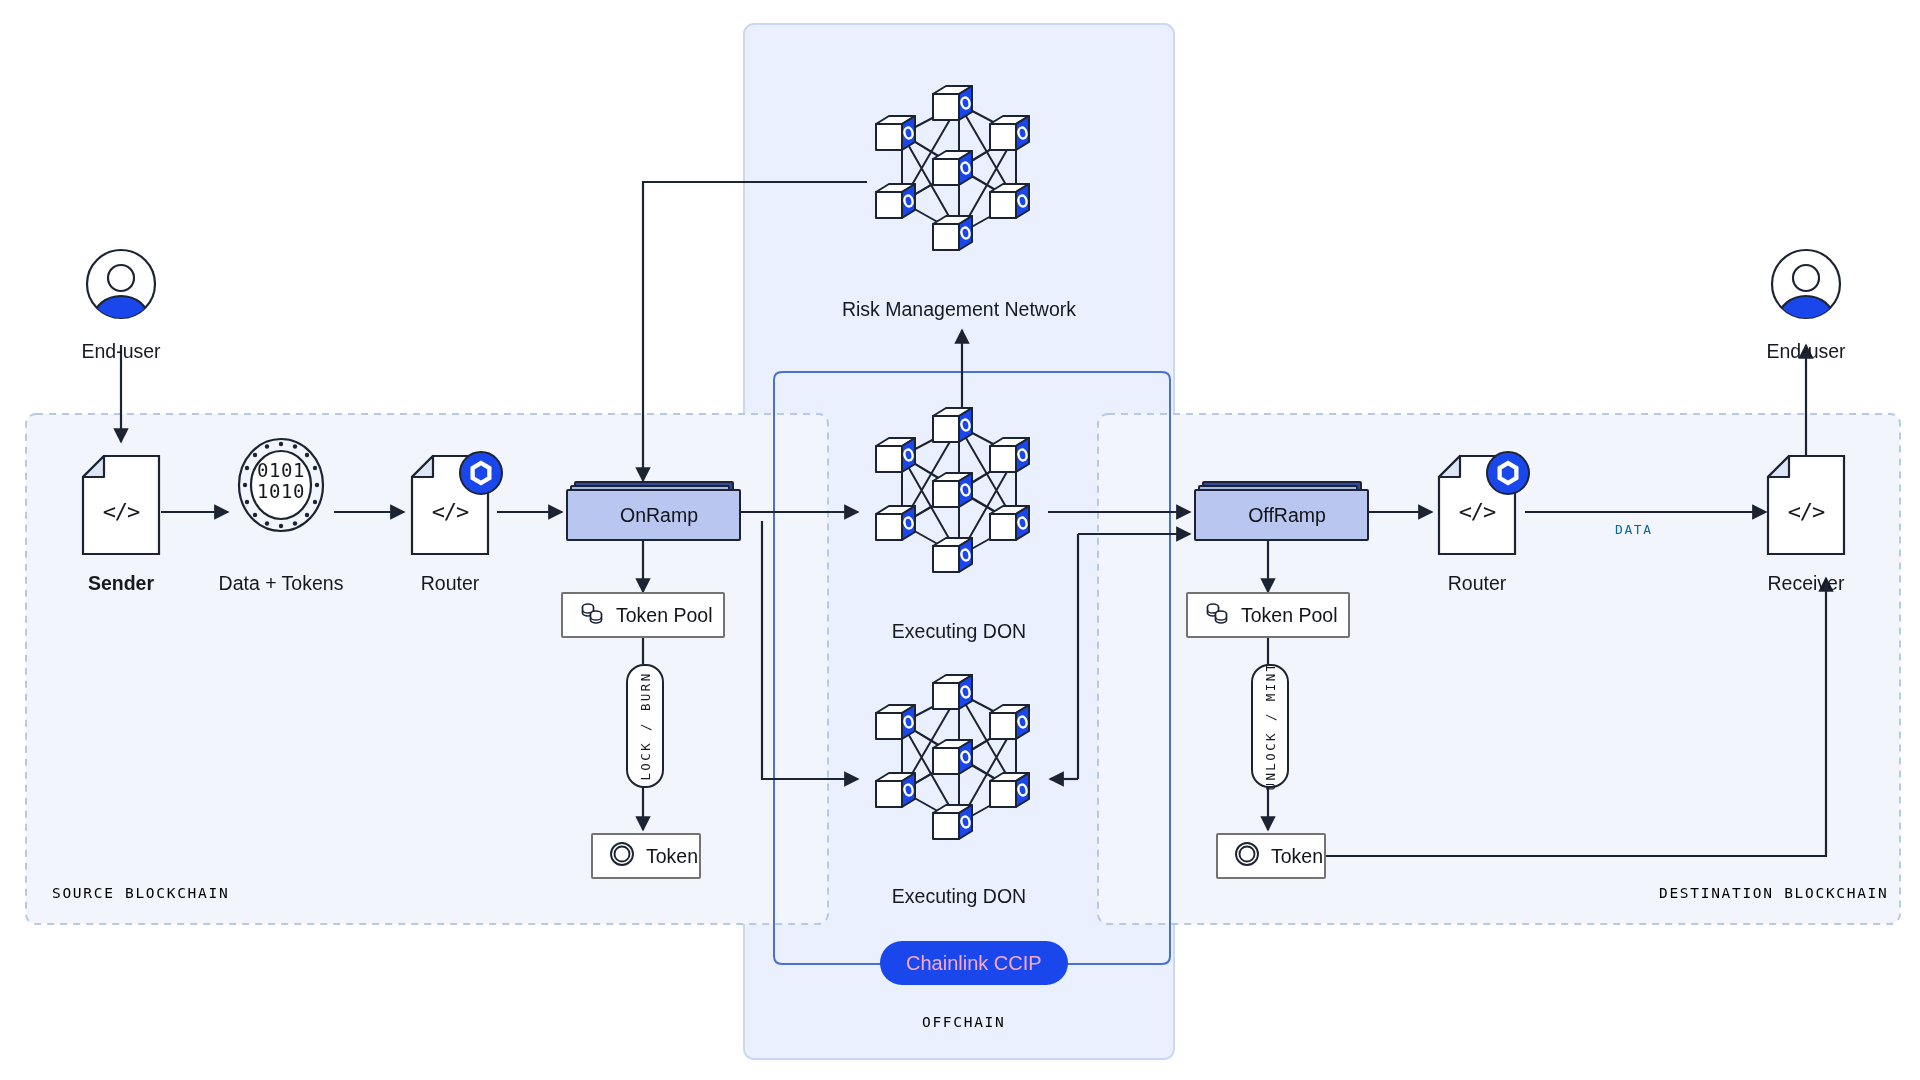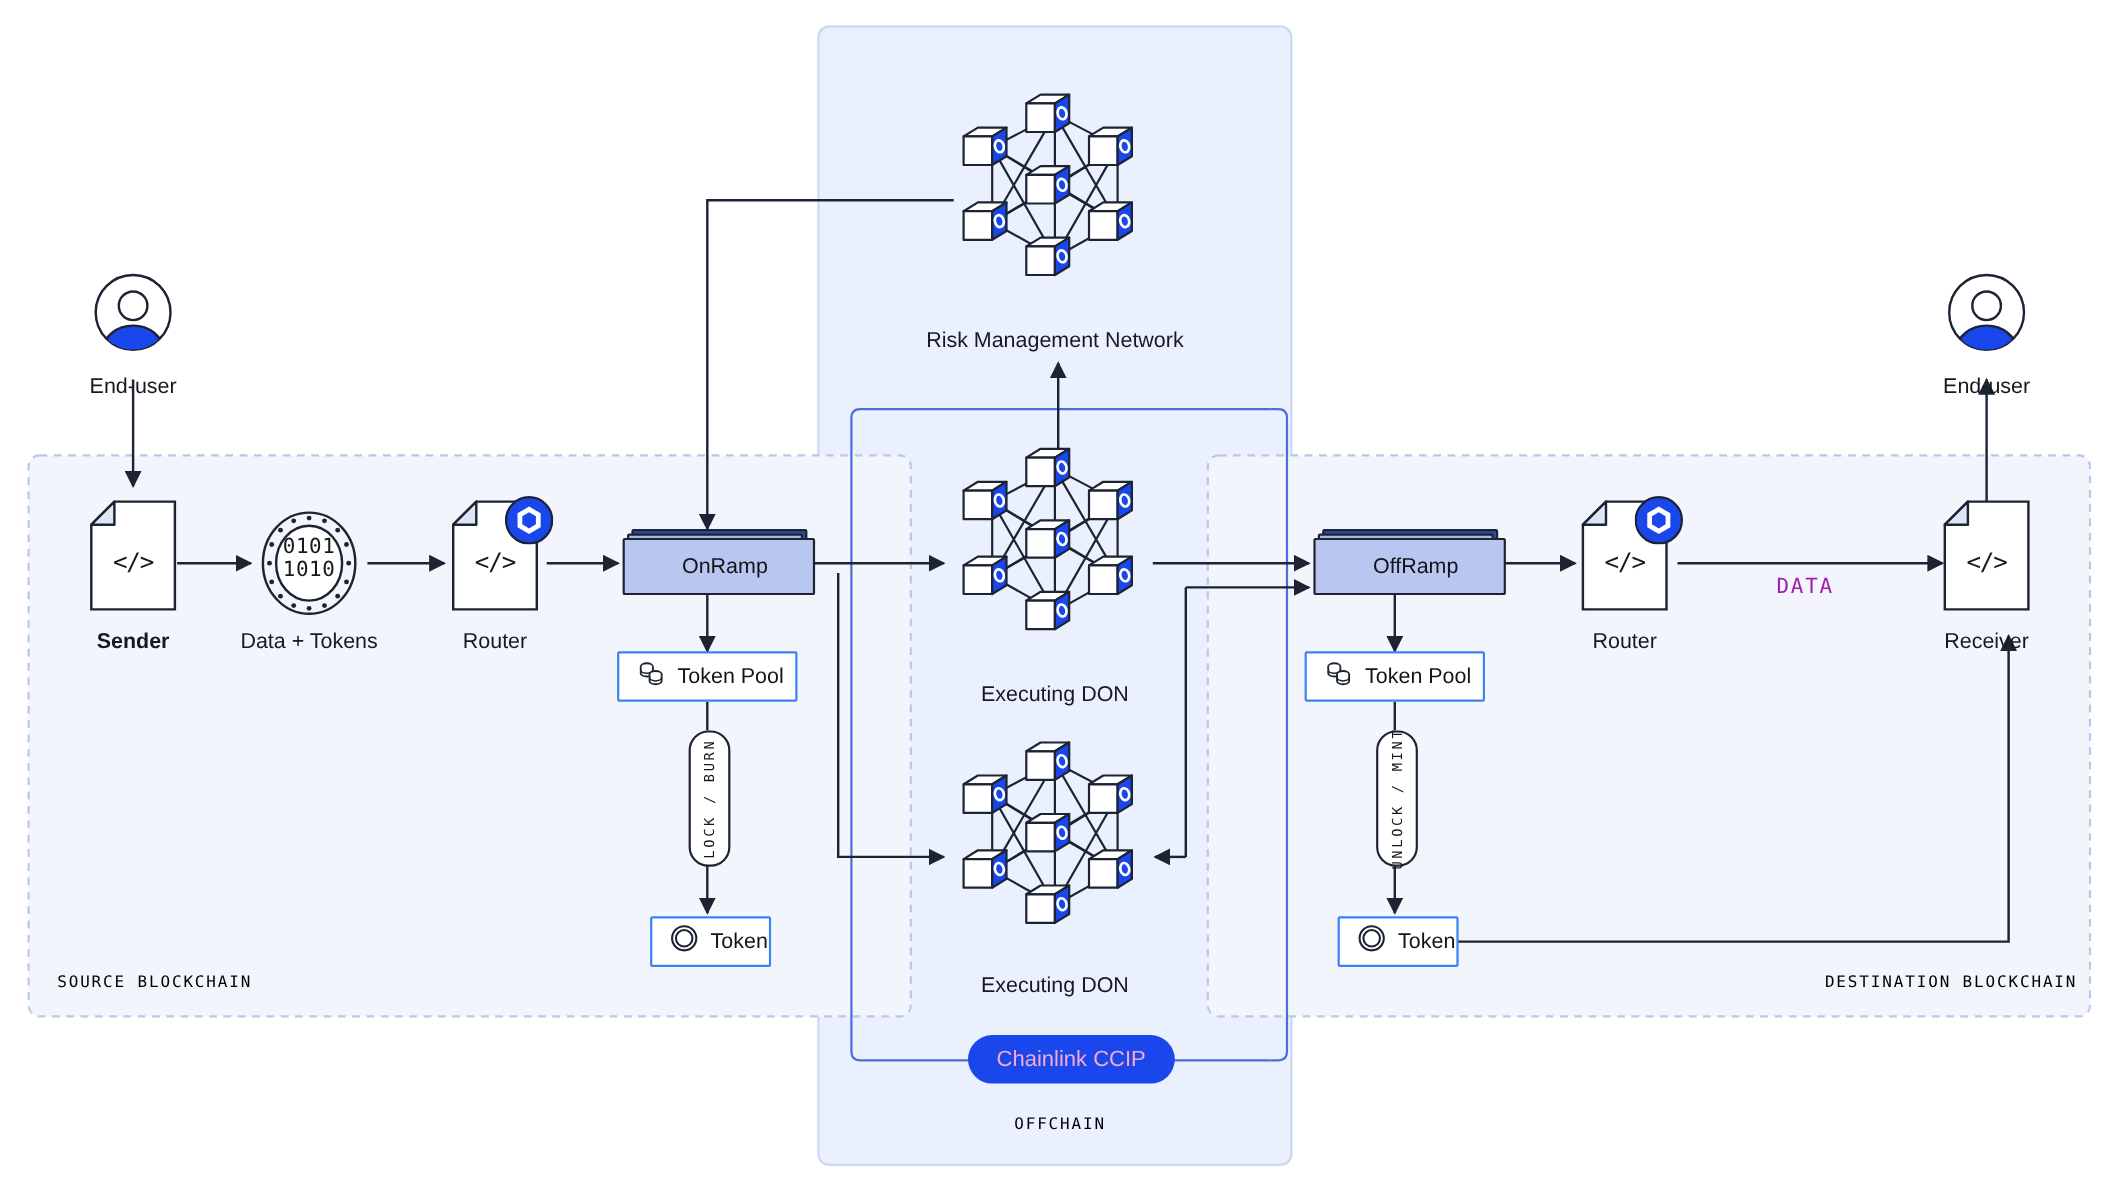--- a/index.html
+++ b/index.html
@@ -56,21 +56,21 @@
     background:#2e4a9e;border:2px solid #1c2433;border-radius:2px;}
   .ramp .shadow2{position:absolute;left:4px;top:-4px;width:156px;height:52px;
     background:#aab8e8;border:2px solid #1c2433;border-radius:2px;}
   .ramp .face{position:absolute;left:0;top:0;width:160px;height:48px;
     background:#b9c6f0;border:2px solid #1c2433;border-radius:2px;
     display:flex;align-items:center;justify-content:center;
     font-size:19.5px;color:#121418;padding-left:11px;}
 
   
   .plainbox{position:absolute;height:46px;
-    background:#ffffff;border:2px solid #3b82f6;border-radius:2px;
+    background:#ffffff;border:2px solid #737373;border-radius:2px;
     display:flex;align-items:center;gap:11px;padding:0 16px;box-sizing:border-box;
     font-size:19.5px;color:#121418;white-space:nowrap;}
   .plainbox .ic{flex:0 0 auto;display:block;}
 
   
   .capsule{position:absolute;width:34px;height:120px;
     background:#ffffff;border:2px solid #1c2433;border-radius:18px;}
   .capsule span{
     position:absolute;left:50%;top:50%;
     transform:translate(-50%,-50%) rotate(-90deg);
@@ -86,21 +86,21 @@
   .ccip-pill{
     position:absolute;height:44px;padding:0 26px;border-radius:22px;
     background:#1a47ec;color:#f9a8d4;font-size:20px;
     display:flex;align-items:center;justify-content:center;white-space:nowrap;
   }
 
   
   .edge-label{
     position:absolute;
     font-family:"DejaVu Sans Mono","Liberation Mono",monospace;
-    font-size:19px;letter-spacing:1.6px;color:#a21caf;white-space:nowrap;
+    font-size:13px;letter-spacing:1.6px;color:#0369a1;white-space:nowrap;
   }
 </style>
 </head>
 <body>
 
 <div id="stage">
 
   <svg class="layer" viewBox="0 0 1920 1080">
     <defs>
       <marker id="arrow" viewBox="0 0 10 10" refX="9" refY="5" markerWidth="7" markerHeight="7" orient="auto-start-reverse">
@@ -182,21 +182,21 @@
 
     <div class="doc" style="left:82px;top:455px;">
       <svg width="78" height="100" viewBox="0 0 78 100">
         <path d="M 22 1 L 77 1 L 77 99 L 1 99 L 1 22 Z" fill="#ffffff" stroke="#1c2433" stroke-width="2.2"></path>
         <path d="M 22 1 L 22 22 L 1 22 Z" fill="#dce6f7" stroke="#1c2433" stroke-width="2.2" stroke-linejoin="round"></path>
       </svg>
       <div class="code">&lt;/&gt;</div>
     </div>
     <div class="caption" style="left:21px;top:572px;width:200px;font-weight:bold;">Sender</div>
 
-    <div class="disc" style="left:237px;top:460px;">
+    <div class="disc" style="left:237px;top:433px;">
       <svg width="88" height="100" viewBox="0 0 88 100">
         <ellipse cx="44" cy="52" rx="42" ry="46" fill="#f2f5fb" stroke="#1c2433" stroke-width="2.2"></ellipse>
         <ellipse cx="44" cy="52" rx="30" ry="34" fill="#ffffff" stroke="#1c2433" stroke-width="2.2"></ellipse>
         <g fill="#1c2433">
           <circle cx="44" cy="11" r="2.2"></circle>
             <circle cx="58" cy="13.5" r="2.2"></circle>
           <circle cx="70" cy="22" r="2.2"></circle>
             <circle cx="78" cy="35" r="2.2"></circle>
           <circle cx="80" cy="52" r="2.2"></circle>
             <circle cx="78" cy="69" r="2.2"></circle>

